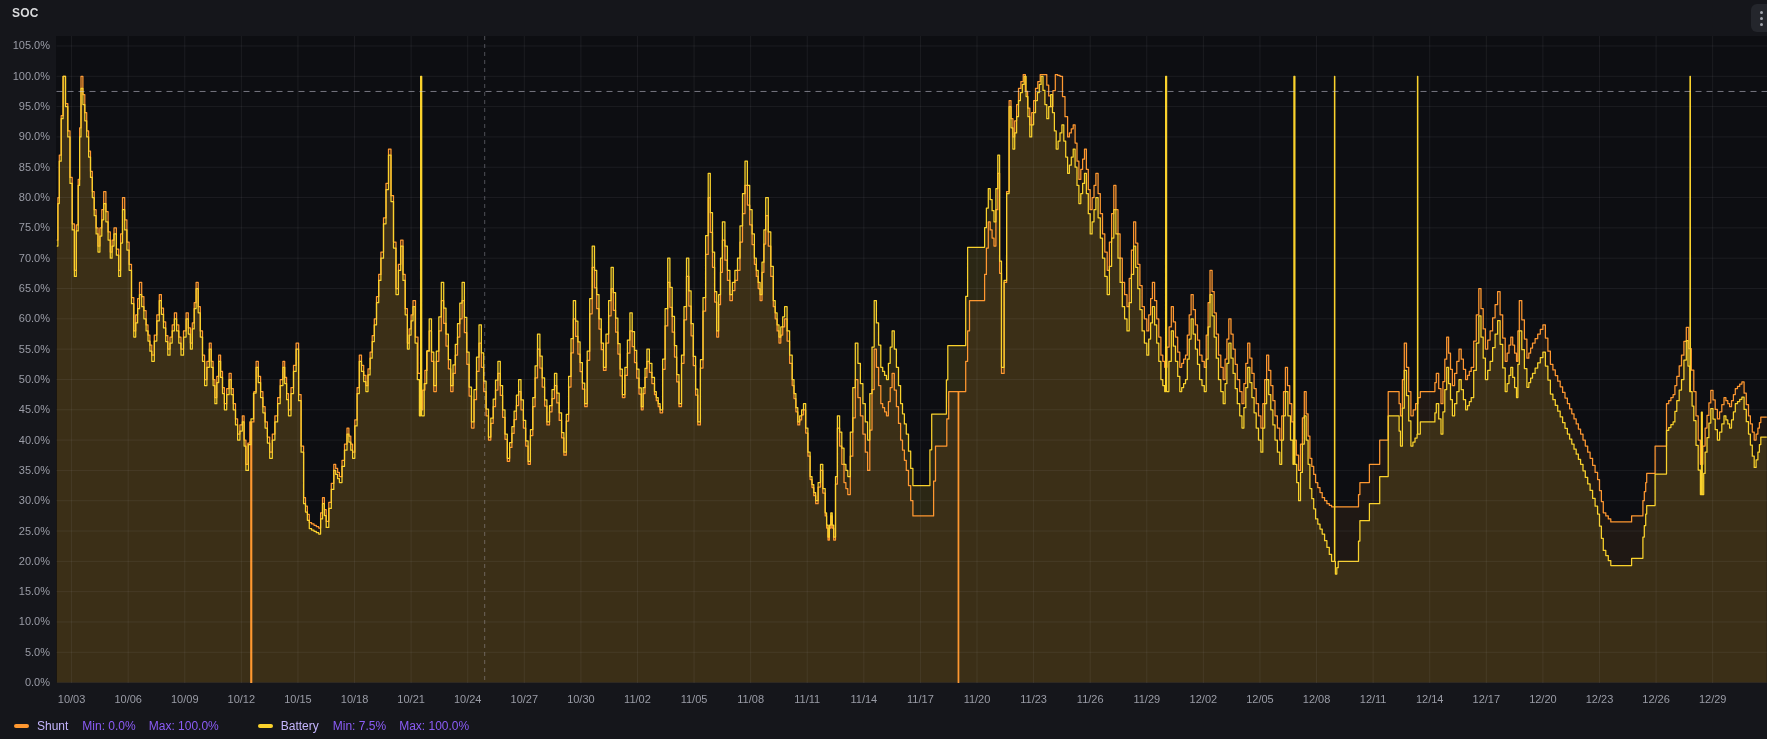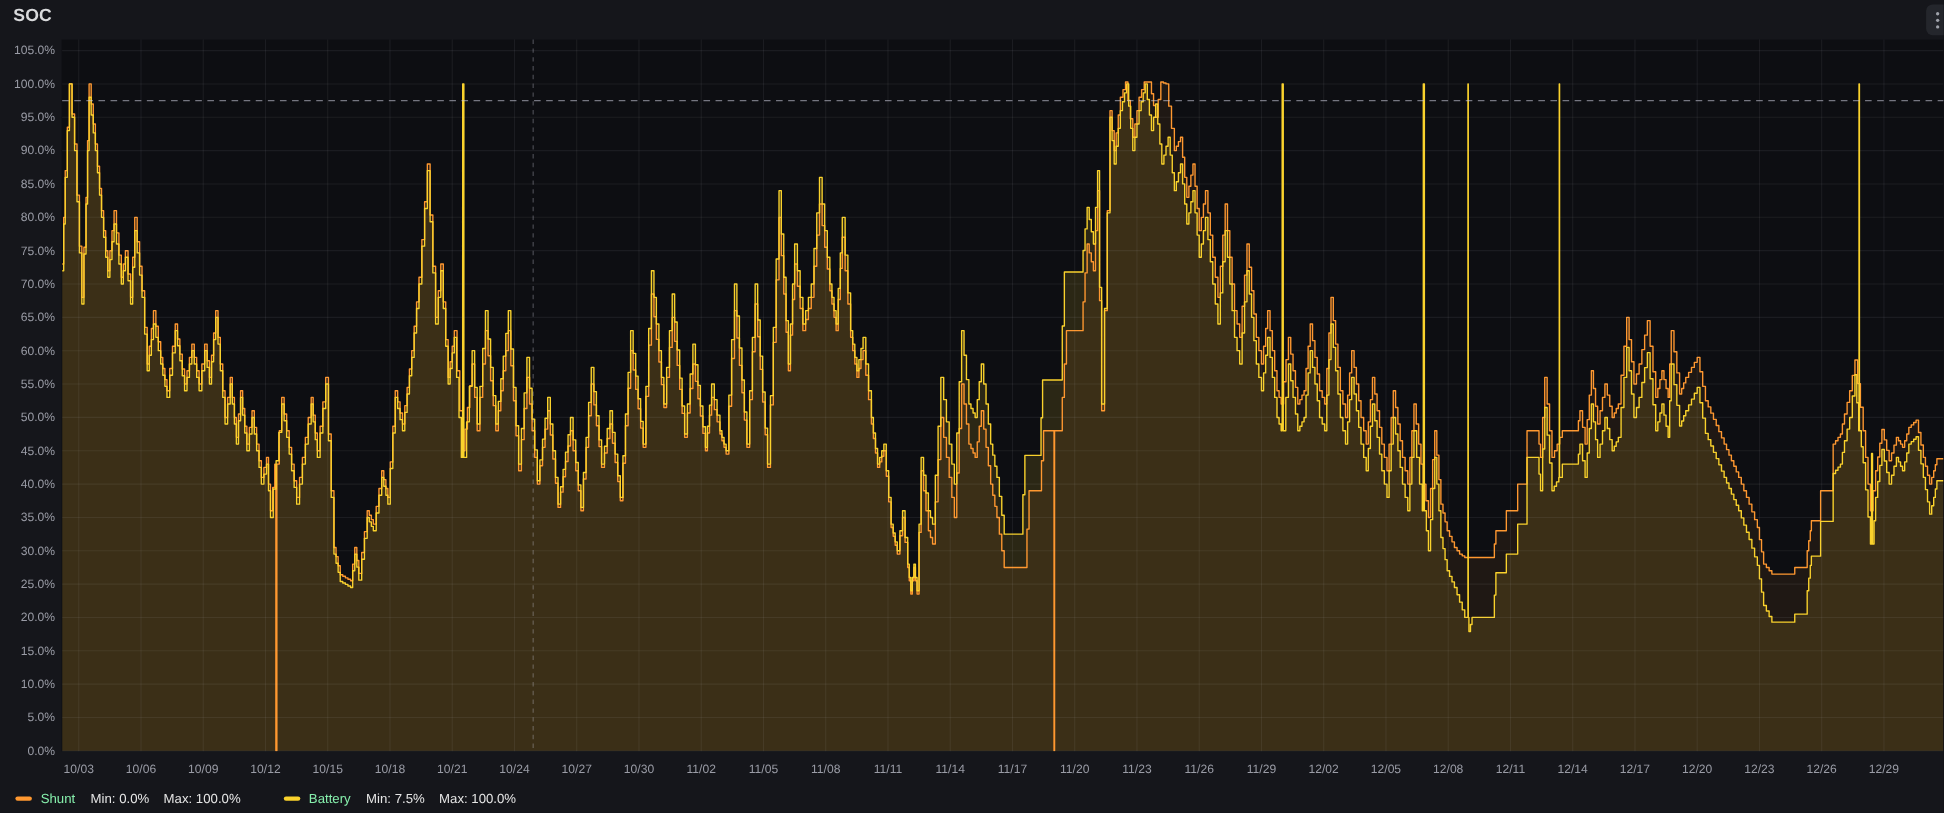--- a/index.html
+++ b/index.html
@@ -1,32 +1,32 @@
 <!DOCTYPE html>
 <html><head>
 <meta charset="utf-8">
 <style>
   html,body{margin:0;padding:0;background:#111217;}
   body{width:1767px;height:739px;position:relative;overflow:hidden;
        font-family:"Liberation Sans",sans-serif;background:#15161b;}
   #plot-bg{position:absolute;left:56px;top:36px;width:1711px;height:647px;background:#0d0e12;}
-  #panel-title{position:absolute;left:12px;top:6px;font-size:16px;font-weight:600;
+  #panel-title{position:absolute;left:12px;top:6px;font-size:12px;font-weight:600;
        color:#d9dadc;letter-spacing:.2px;}
   #kebab-btn{position:absolute;left:1751px;top:4px;width:30px;height:28px;border-radius:6px;
        background:#24262c;display:flex;align-items:center;justify-content:flex-start;
        padding-left:9px;box-sizing:border-box;}
   .kdot{width:3px;height:3px;border-radius:50%;background:#9fa2aa;margin:1.5px 0;}
   #kebab-dots{display:flex;flex-direction:column;}
   svg{position:absolute;left:0;top:0;}
   #legend{position:absolute;left:14px;top:719px;display:flex;align-items:center;
        font-size:12px;color:#c9cbd1;white-space:nowrap;}
   .legend-item{display:flex;align-items:center;margin-right:26px;}
   .swatch{width:15px;height:4px;border-radius:3px;margin-right:8px;}
-  .legend-label{margin-right:14px;color:#86efac;text-align:center;}
-  .legend-stat{margin-right:13px;color:#e5e5e5;}
+  .legend-label{margin-right:14px;color:#c4b5fd;text-align:center;}
+  .legend-stat{margin-right:13px;color:#8b5cf6;}
 </style>
 </head>
 <body>
 
 <div id="plot-bg"></div>
 
 <svg id="chart-svg" width="1767" height="739">
     <defs>
       <clipPath id="plotclip">
         <rect x="56.5" y="36" width="1710.5" height="647"></rect>

